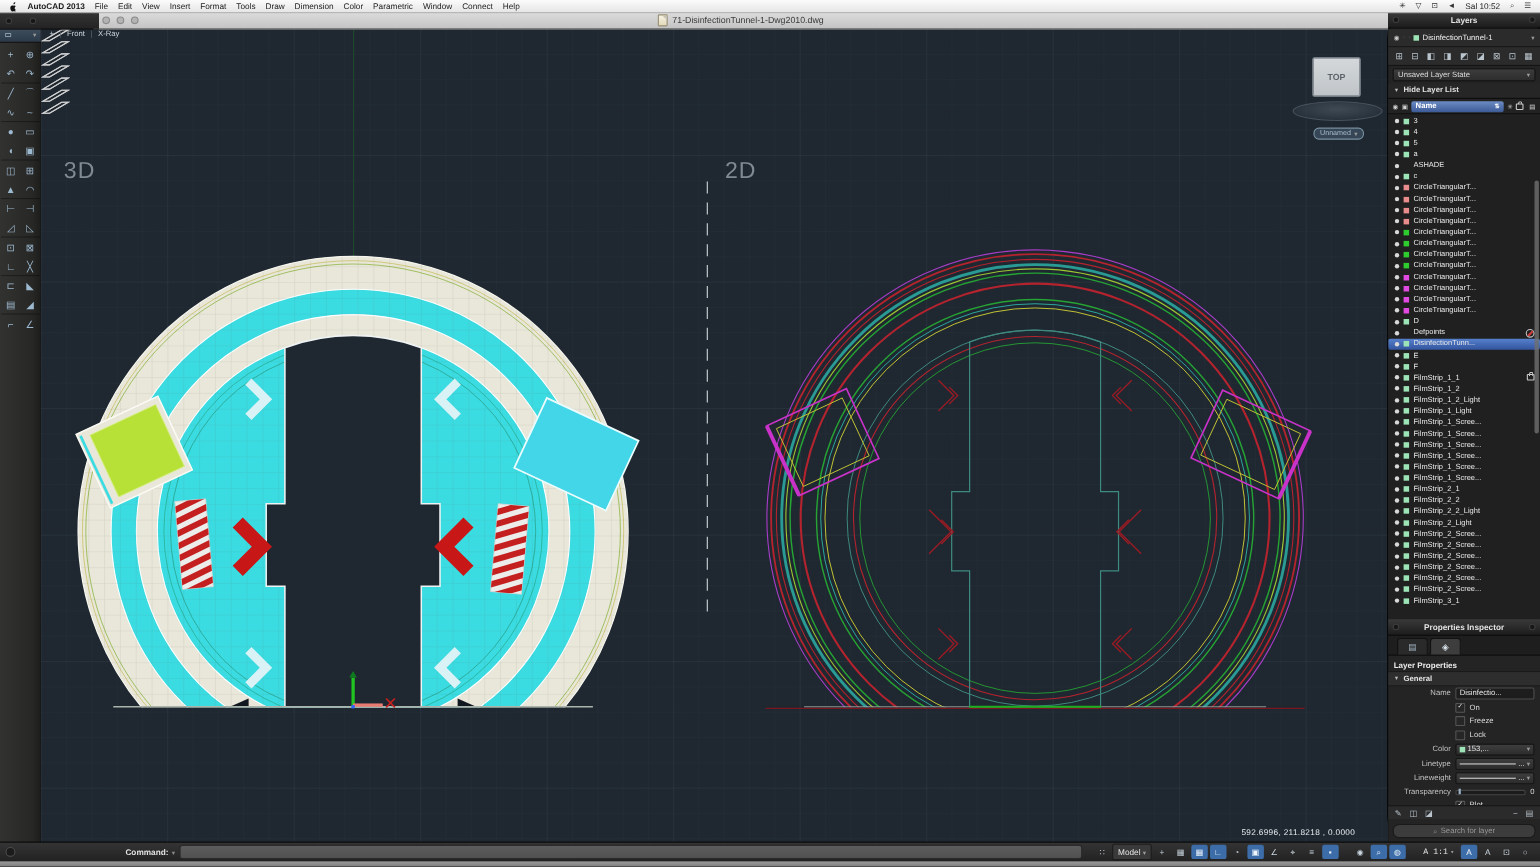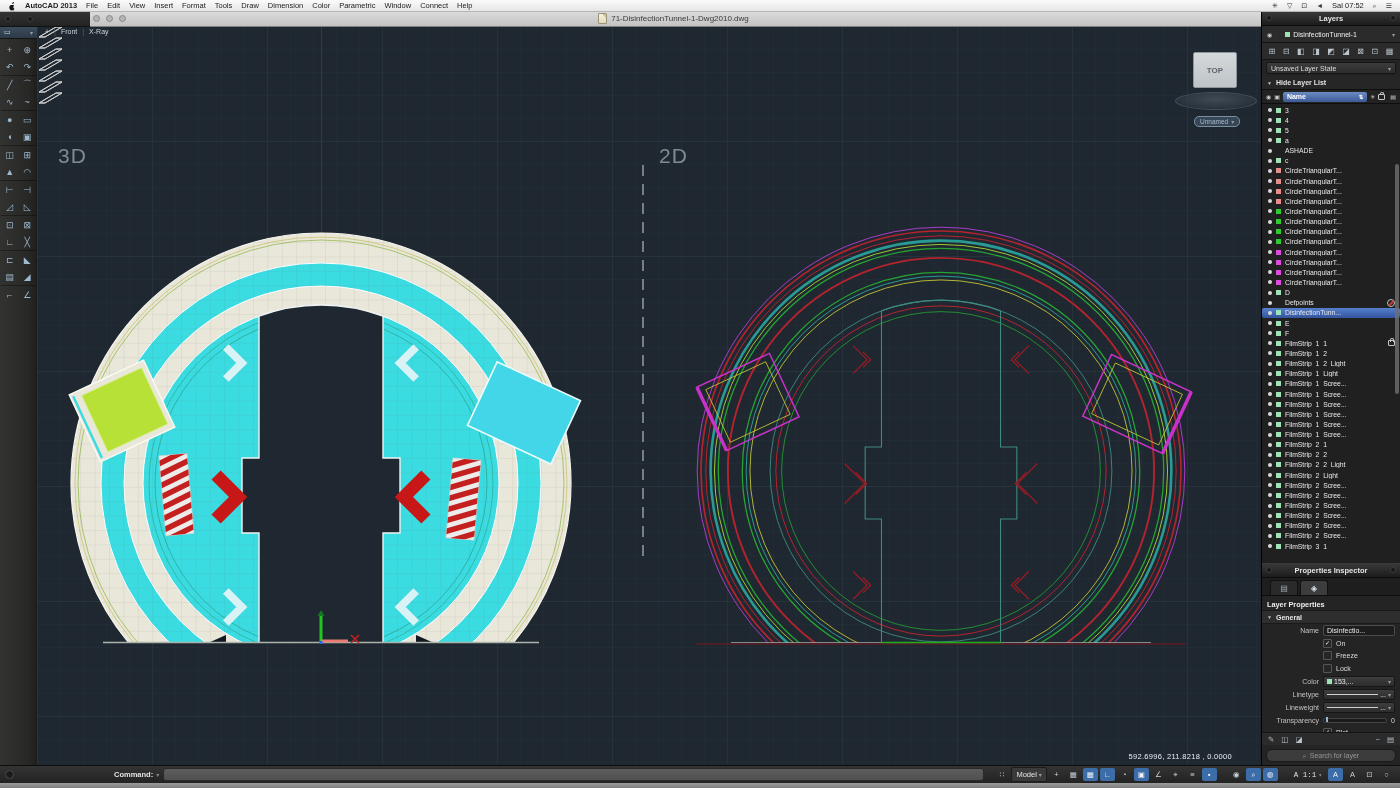--- a/index.html
+++ b/index.html
@@ -61,21 +61,21 @@
   .vc-ring{position:absolute;left:1138px;top:66px;width:80px;height:16px;border-radius:50%;
            background:radial-gradient(ellipse at 50% 40%,rgba(160,175,190,.25),rgba(30,40,50,.7));
            border:1px solid #47525c;z-index:12;}
   .view-name-pill{position:absolute;left:1157px;top:90px;height:9px;padding:0 5px;border-radius:5px;
                   background:rgba(72,94,116,.55);border:1px solid #78909f;color:#a9bece;font-size:6.5px;
                   display:flex;align-items:center;gap:3px;z-index:13;}
   .coords{position:absolute;right:30px;bottom:5px;font-size:7.5px;color:#e9eef2;letter-spacing:.3px;z-index:13;}
 
   
   .right-panel{position:absolute;top:11px;right:0;width:138px;bottom:22px;background:#242424;
-               border-left:1px solid #000;z-index:35;display:flex;flex-direction:column;font-size:7px;color:#d6d6d6;}
+               border-left:1px solid #000;z-index:35;display:flex;flex-direction:column;font-size:7px;color:#d6d6d6;border-radius:24px;}
   .phdr{height:14px;flex:none;background:linear-gradient(#3a3a3a,#1c1c1c);border-bottom:1px solid #0c0c0c;
         display:flex;align-items:center;justify-content:center;font-size:7.5px;font-weight:bold;color:#e3e3e3;position:relative;}
   .phdr .pdot{position:absolute;top:4px;}
   .phdr .pdot.l{left:4px;} .phdr .pdot.r{right:4px;}
   .cur-layer-row{height:16px;flex:none;display:flex;align-items:center;gap:3px;padding:0 5px;background:#2b2b2b;border-bottom:1px solid #141414;}
   .cur-layer-row .dot{color:#cfcfcf;font-size:6px;}
   .swatch{width:5px;height:5px;flex:none;display:inline-block;}
   .cur-name{flex:1;font-size:7px;color:#efefef;white-space:nowrap;overflow:hidden;}
   .caret{color:#9a9a9a;font-size:6px;}
   .layer-tools-row{height:16px;flex:none;display:flex;align-items:center;justify-content:space-around;padding:0 3px;
@@ -168,21 +168,21 @@
     <span class="mitem">Color</span>
     <span class="mitem">Parametric</span>
     <span class="mitem">Window</span>
     <span class="mitem">Connect</span>
     <span class="mitem">Help</span>
     <span class="spacer"></span>
     <span class="micon">✳</span>
     <span class="micon">▽</span>
     <span class="micon">⊡</span>
     <span class="micon">◄</span>
-    <span class="mitem">Sal 07:52</span>
+    <span class="mitem">Sal 10:52</span>
     <span class="micon">⌕</span>
     <span class="micon">☰</span>
   </div>
 
   <div class="titlebar">
     <div class="tlights">
       <span class="tlight"></span>
       <span class="tlight"></span>
       <span class="tlight"></span>
     </div>

